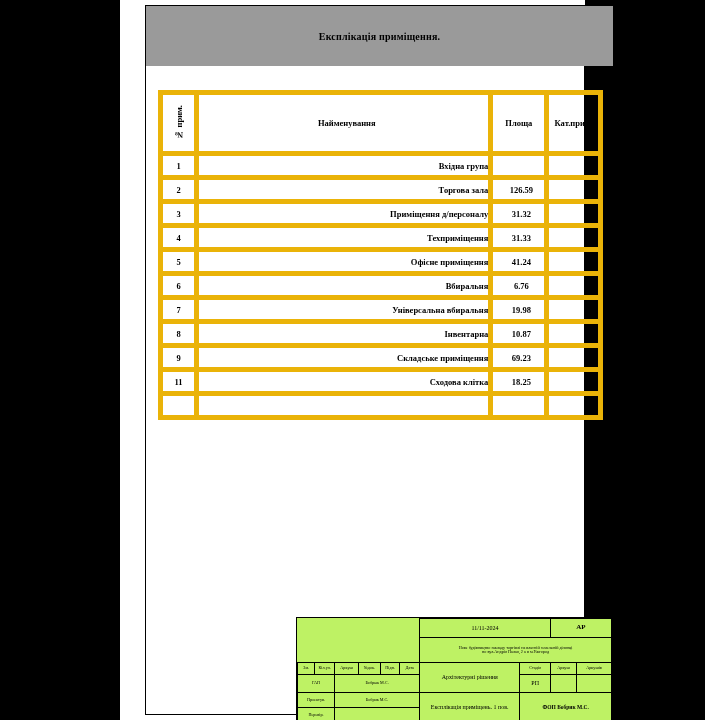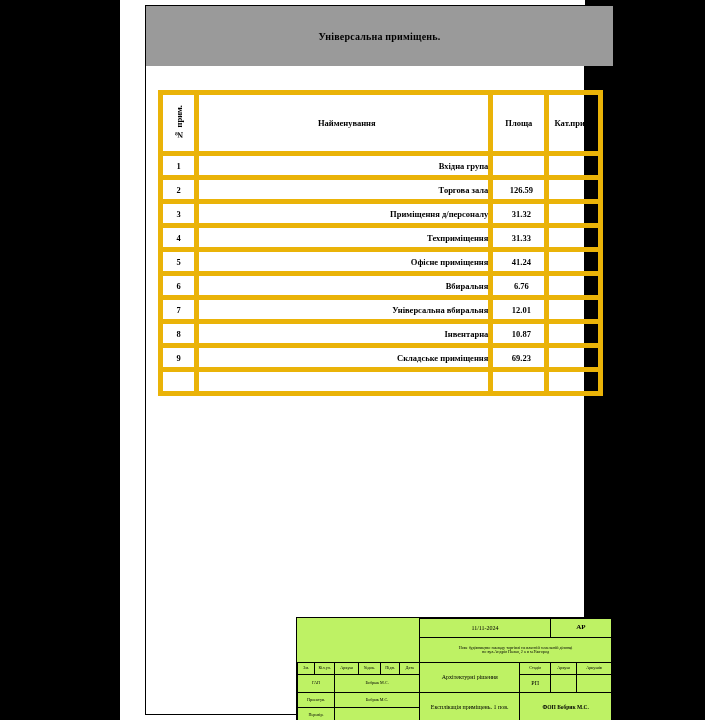--- a/index.html
+++ b/index.html
@@ -117,21 +117,21 @@
   .stamp .name { font-size: 5.5px; font-weight: bold; text-align: center; }
   .stamp .nb { border: none; }
 </style>
 </head>
 <body>
 
 <div class="page"></div>
 <div class="page-border"></div>
 
 <div class="title-banner">
-  <span class="t">Універсальна приміщень.</span>
+  <span class="t">Експлікація приміщення.</span>
 </div>
 
 <table class="expl-table">
   <thead>
     <tr>
       <td class="c-num">
         <span class="vert">№ прим.</span>
       </td>
       <td class="c-name" style="text-align:center;">Найменування</td>
       <td class="c-area" style="text-align:center;padding-left:0;">Площа</td>
@@ -171,33 +171,39 @@
     </tr>
     <tr>
       <td class="c-num">6</td>
       <td class="c-name">Вбиральня</td>
       <td class="c-area">6.76</td>
       <td class="c-cat"></td>
     </tr>
     <tr>
       <td class="c-num">7</td>
       <td class="c-name">Універсальна вбиральня</td>
-      <td class="c-area">12.01</td>
+      <td class="c-area">19.98</td>
       <td class="c-cat"></td>
     </tr>
     <tr>
       <td class="c-num">8</td>
       <td class="c-name">Інвентарна</td>
       <td class="c-area">10.87</td>
       <td class="c-cat"></td>
     </tr>
     <tr>
       <td class="c-num">9</td>
       <td class="c-name">Складське приміщення</td>
       <td class="c-area">69.23</td>
+      <td class="c-cat"></td>
+    </tr>
+    <tr>
+      <td class="c-num">11</td>
+      <td class="c-name">Сходова клітка</td>
+      <td class="c-area">18.25</td>
       <td class="c-cat"></td>
     </tr>
     <tr class="row-empty">
       <td class="c-num"></td>
       <td class="c-name"></td>
       <td class="c-area"></td>
       <td class="c-cat"></td>
     </tr>
   </tbody>
 </table>

